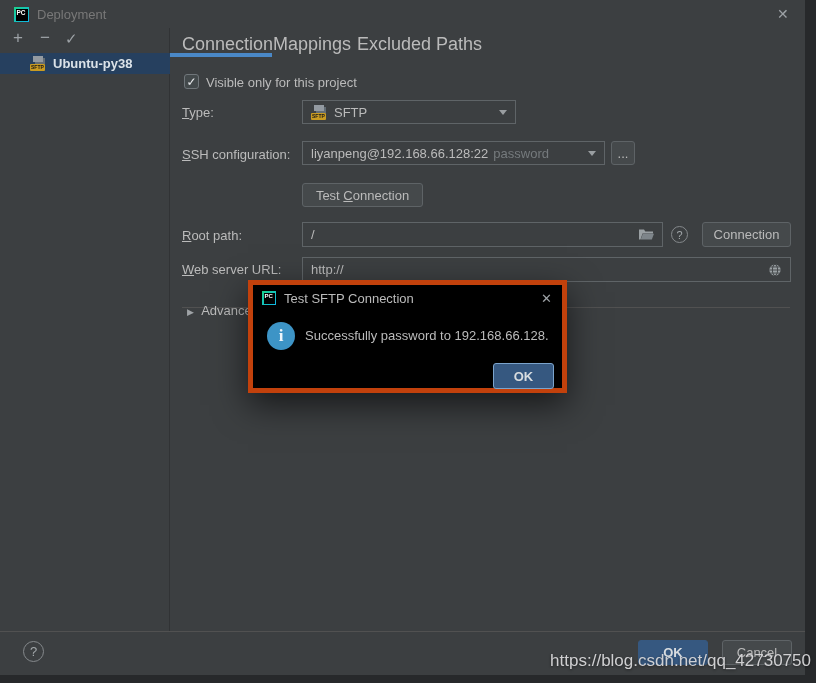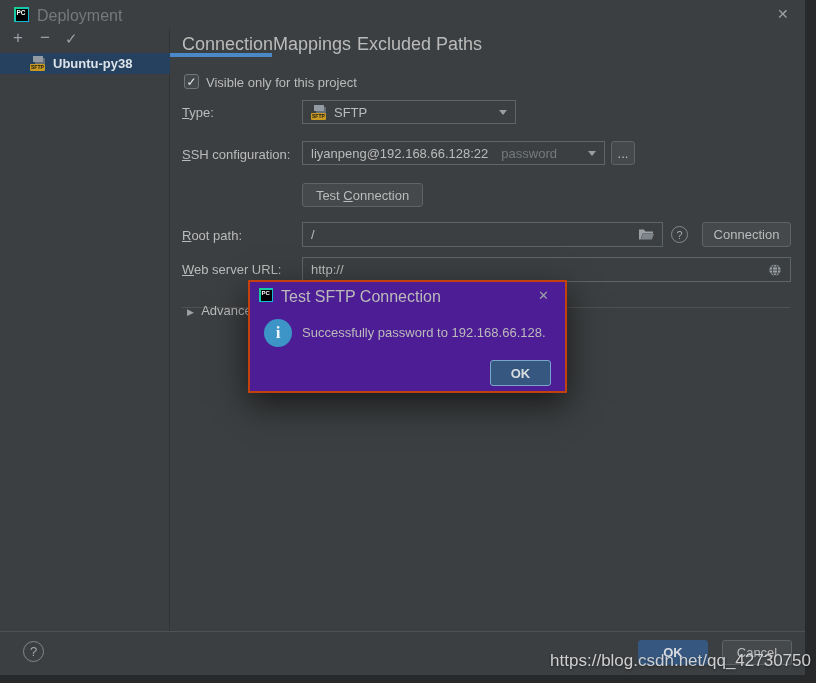--- a/index.html
+++ b/index.html
@@ -4,21 +4,21 @@
 <style>
   html,body{margin:0;padding:0;background:#1e1f22;}
   .stage{position:relative;width:816px;height:683px;background:#27292b;overflow:hidden;
          font-family:"Liberation Sans",sans-serif;-webkit-font-smoothing:antialiased;}
   .abs{position:absolute;box-sizing:border-box;}
   .window{left:0;top:0;width:805px;height:675px;background:#3c3f41;}
 
   
   .pc-logo{width:15px;height:15px;background:linear-gradient(135deg,#1bd18a,#0fb5e8);padding:1.5px;display:flex;}
   .pc-logo .inner{flex:1;background:#000;color:#fff;font-size:6.5px;font-weight:bold;line-height:8px;padding-left:1px;}
-  .win-title{color:#787878;font-size:16px;}
+  .win-title{color:#787878;font-size:13px;}
   .glyph-btn{color:#9da2a6;font-size:15px;line-height:16px;cursor:default;}
 
   
   .sidebar{left:0;top:28px;width:170px;height:603px;border-right:1px solid #313335;}
   .sel-row{left:0;top:25px;width:170px;height:21px;background:#26405f;display:flex;align-items:center;padding-left:30px;}
   .sel-row .lbl{color:#dbe2e8;font-size:13px;font-weight:bold;margin-left:6px;}
 
   
   .sftp-icon{width:17px;height:15px;position:relative;display:inline-block;flex:none;}
   .sftp-top{position:absolute;left:3px;top:0;width:10px;height:6px;background:#939aa1;box-shadow:2px 2px 0 #636d75;}
@@ -40,21 +40,21 @@
   .btn{background:#45494b;border:1px solid #5e6366;color:#bbbbbb;font-size:13px;display:flex;
        align-items:center;justify-content:center;border-radius:3px;cursor:default;}
   .btn-blue{background:#365880;border-color:#365880;color:#d8dcdf;}
   .checkbox{width:15px;height:15px;background:#43494b;border:1px solid #70767a;border-radius:3px;
             display:flex;align-items:center;justify-content:center;color:#e8eaec;font-size:12px;line-height:12px;}
   .help-circle{border-radius:50%;border:1px solid #85898c;color:#a3a8ab;display:flex;align-items:center;justify-content:center;}
   .divider{background:#515151;}
   .tri{color:#9fa3a6;font-size:9px;}
 
   
-  .dialog{left:248px;top:280px;width:319px;height:113px;background:#4c1d95;border:2px solid #c2410c;
+  .dialog{left:248px;top:280px;width:319px;height:113px;background:#000000;border:5px solid #c2410c;
           box-shadow:0 12px 32px rgba(0,0,0,.6);z-index:20;}
   .info-icon{width:28px;height:28px;border-radius:50%;background:#3d94c6;color:#eef6fb;display:flex;
              align-items:center;justify-content:center;font-weight:bold;font-size:17px;
              font-family:"Liberation Serif",serif;}
   .dlg-ok{border-color:#7ba4cc;font-weight:bold;}
 
   
   .watermark{right:5px;top:651px;color:#d7d7d9;font-size:17px;white-space:nowrap;z-index:50;
              text-shadow:0 1px 3px rgba(0,0,0,.55);opacity:.95;}
 </style>
@@ -97,21 +97,21 @@
     <div class="field abs" style="left:302px;top:100px;width:214px;height:24px;">
       <span class="sftp-icon" style="margin-right:6px;">
         <span class="sftp-top"></span>
         <span class="sftp-badge">SFTP</span>
       </span>
       <span>SFTP</span>
       <span class="arrow"></span>
     </div>
 
     <span class="label abs" style="left:182px;top:147px;"><span class="mn">S</span><span>SH configuration:</span></span>
-    <div class="field abs" style="left:302px;top:141px;width:303px;height:24px;gap:8px;">
+    <div class="field abs" style="left:302px;top:141px;width:303px;height:24px;">
       <span>liyanpeng@192.168.66.128:22</span>
       <span class="hint" style="margin-left:5px;">password</span>
       <span class="arrow"></span>
     </div>
     <div class="btn abs" style="left:611px;top:141px;width:24px;height:24px;">
       <span>...</span>
     </div>
 
     <div class="btn abs" style="left:302px;top:183px;width:121px;height:24px;">
       <span><span>Test </span><span class="mn">C</span><span>onnection</span></span>

